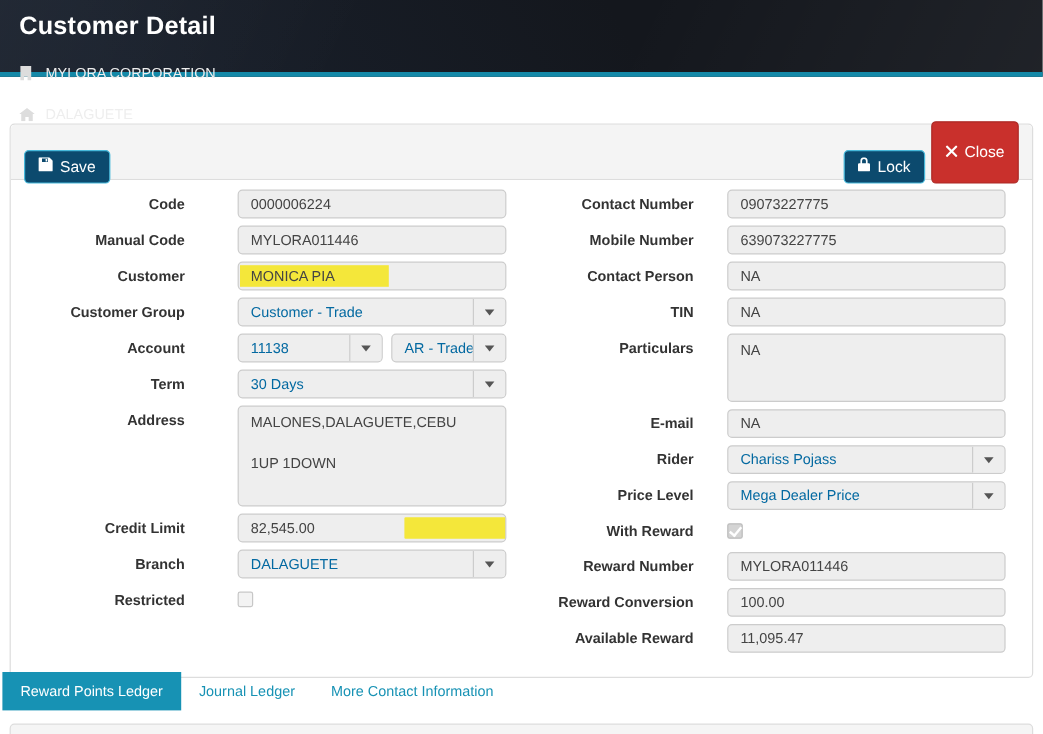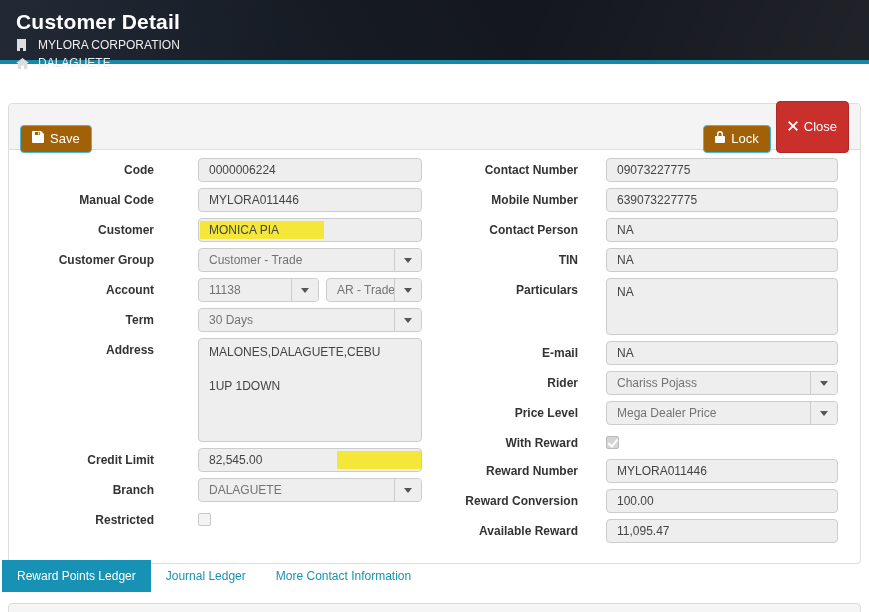--- a/index.html
+++ b/index.html
@@ -10,40 +10,40 @@
   .page-header {
     position:relative; height:64px; background:#14171d;
     background-image:
       linear-gradient(115deg, rgba(255,255,255,0.04) 0%, rgba(255,255,255,0) 35%),
       linear-gradient(295deg, rgba(255,255,255,0.05) 0%, rgba(255,255,255,0) 40%),
       linear-gradient(60deg, rgba(40,60,90,0.25) 10%, rgba(0,0,0,0) 60%);
     border-bottom:4px solid #1489a8;
     padding:10px 16px 0 16px; color:#fff;
   }
   .page-title { font-size:21px; font-weight:bold; letter-spacing:0.2px; }
-  .crumb { display:flex; align-items:center; font-size:12px; color:#eee; margin-top:4px; }
+  .crumb { display:flex; align-items:center; font-size:12px; color:#eee; margin-top:20px; }
   .crumb .cicon { width:16px; display:inline-flex; justify-content:flex-start; margin-right:6px; }
   .crumb svg { fill:#ddd; }
 
   
   .main-panel {
     position:absolute; left:8px; right:8px; top:103px;
     background:#fff; border:1px solid #ddd; border-radius:4px;
   }
   .panel-heading {
     background:#f4f4f4; border-bottom:1px solid #ddd;
     border-radius:4px 4px 0 0; padding:9px 11px; height:46px;
     display:flex; justify-content:space-between; align-items:center;
   }
   .btn {
     display:inline-flex; align-items:center; gap:6px;
     font-size:13px; color:#fff; border-radius:4px; padding:5px 11px;
     cursor:pointer; border:1px solid transparent; line-height:16px;
   }
-  .btn-info  { background:#a16207; border-color:#46b8da;margin-top:24px; }
+  .btn-info  { background:#0c4a6e; border-color:#46b8da;margin-top:24px; }
   .btn-danger{ background:#c9302c; border-color:#ac2925; }
   .btn svg { fill:#fff; }
   .btn-group-right { display:flex; gap:5px; }
 
   .panel-body { padding:8px 15px 14px 15px; display:flex; }
   .col-left  { width:398px; }
   .col-right { width:414px; margin-left:20px; }
 
   .frow { display:flex; align-items:flex-start; margin-bottom:6px; }
   .frow label {
@@ -59,28 +59,28 @@
   .tbox {
     height:24px; line-height:22px; background:#eee; border:1px solid #ccc;
     border-radius:4px; font-size:12px; color:#444; padding:0 10px;
     overflow:hidden; white-space:nowrap; position:relative;
   }
   .tarea {
     background:#eee; border:1px solid #ccc; border-radius:4px;
     font-size:12px; color:#444; padding:5px 10px; white-space:pre-line;
     line-height:17px;
   }
-  .h84 { height:104px; } .h57 { height:57px; }
+  .h84 { height:84px; } .h57 { height:57px; }
 
   
   .combo {
     display:flex; background:#eee; border:1px solid #ccc; border-radius:4px;
     height:24px; overflow:hidden;
   }
-  .combo-text { flex:1; font-size:12px; color:#737373; line-height:22px; padding:0 10px;
+  .combo-text { flex:1; font-size:12px; color:#0369a1; line-height:22px; padding:0 10px;
     white-space:nowrap; overflow:hidden; }
   .combo-btn { width:27px; border-left:1px solid #ccc; display:flex;
     align-items:center; justify-content:center; background:#eee; cursor:pointer; }
   .caret { width:0; height:0; border-left:4px solid transparent;
     border-right:4px solid transparent; border-top:5px solid #555; }
 
   .split { display:flex; gap:7px; }
   .split .combo.small { width:121px; flex:none; }
   .split .combo.rest  { flex:1; }
 

